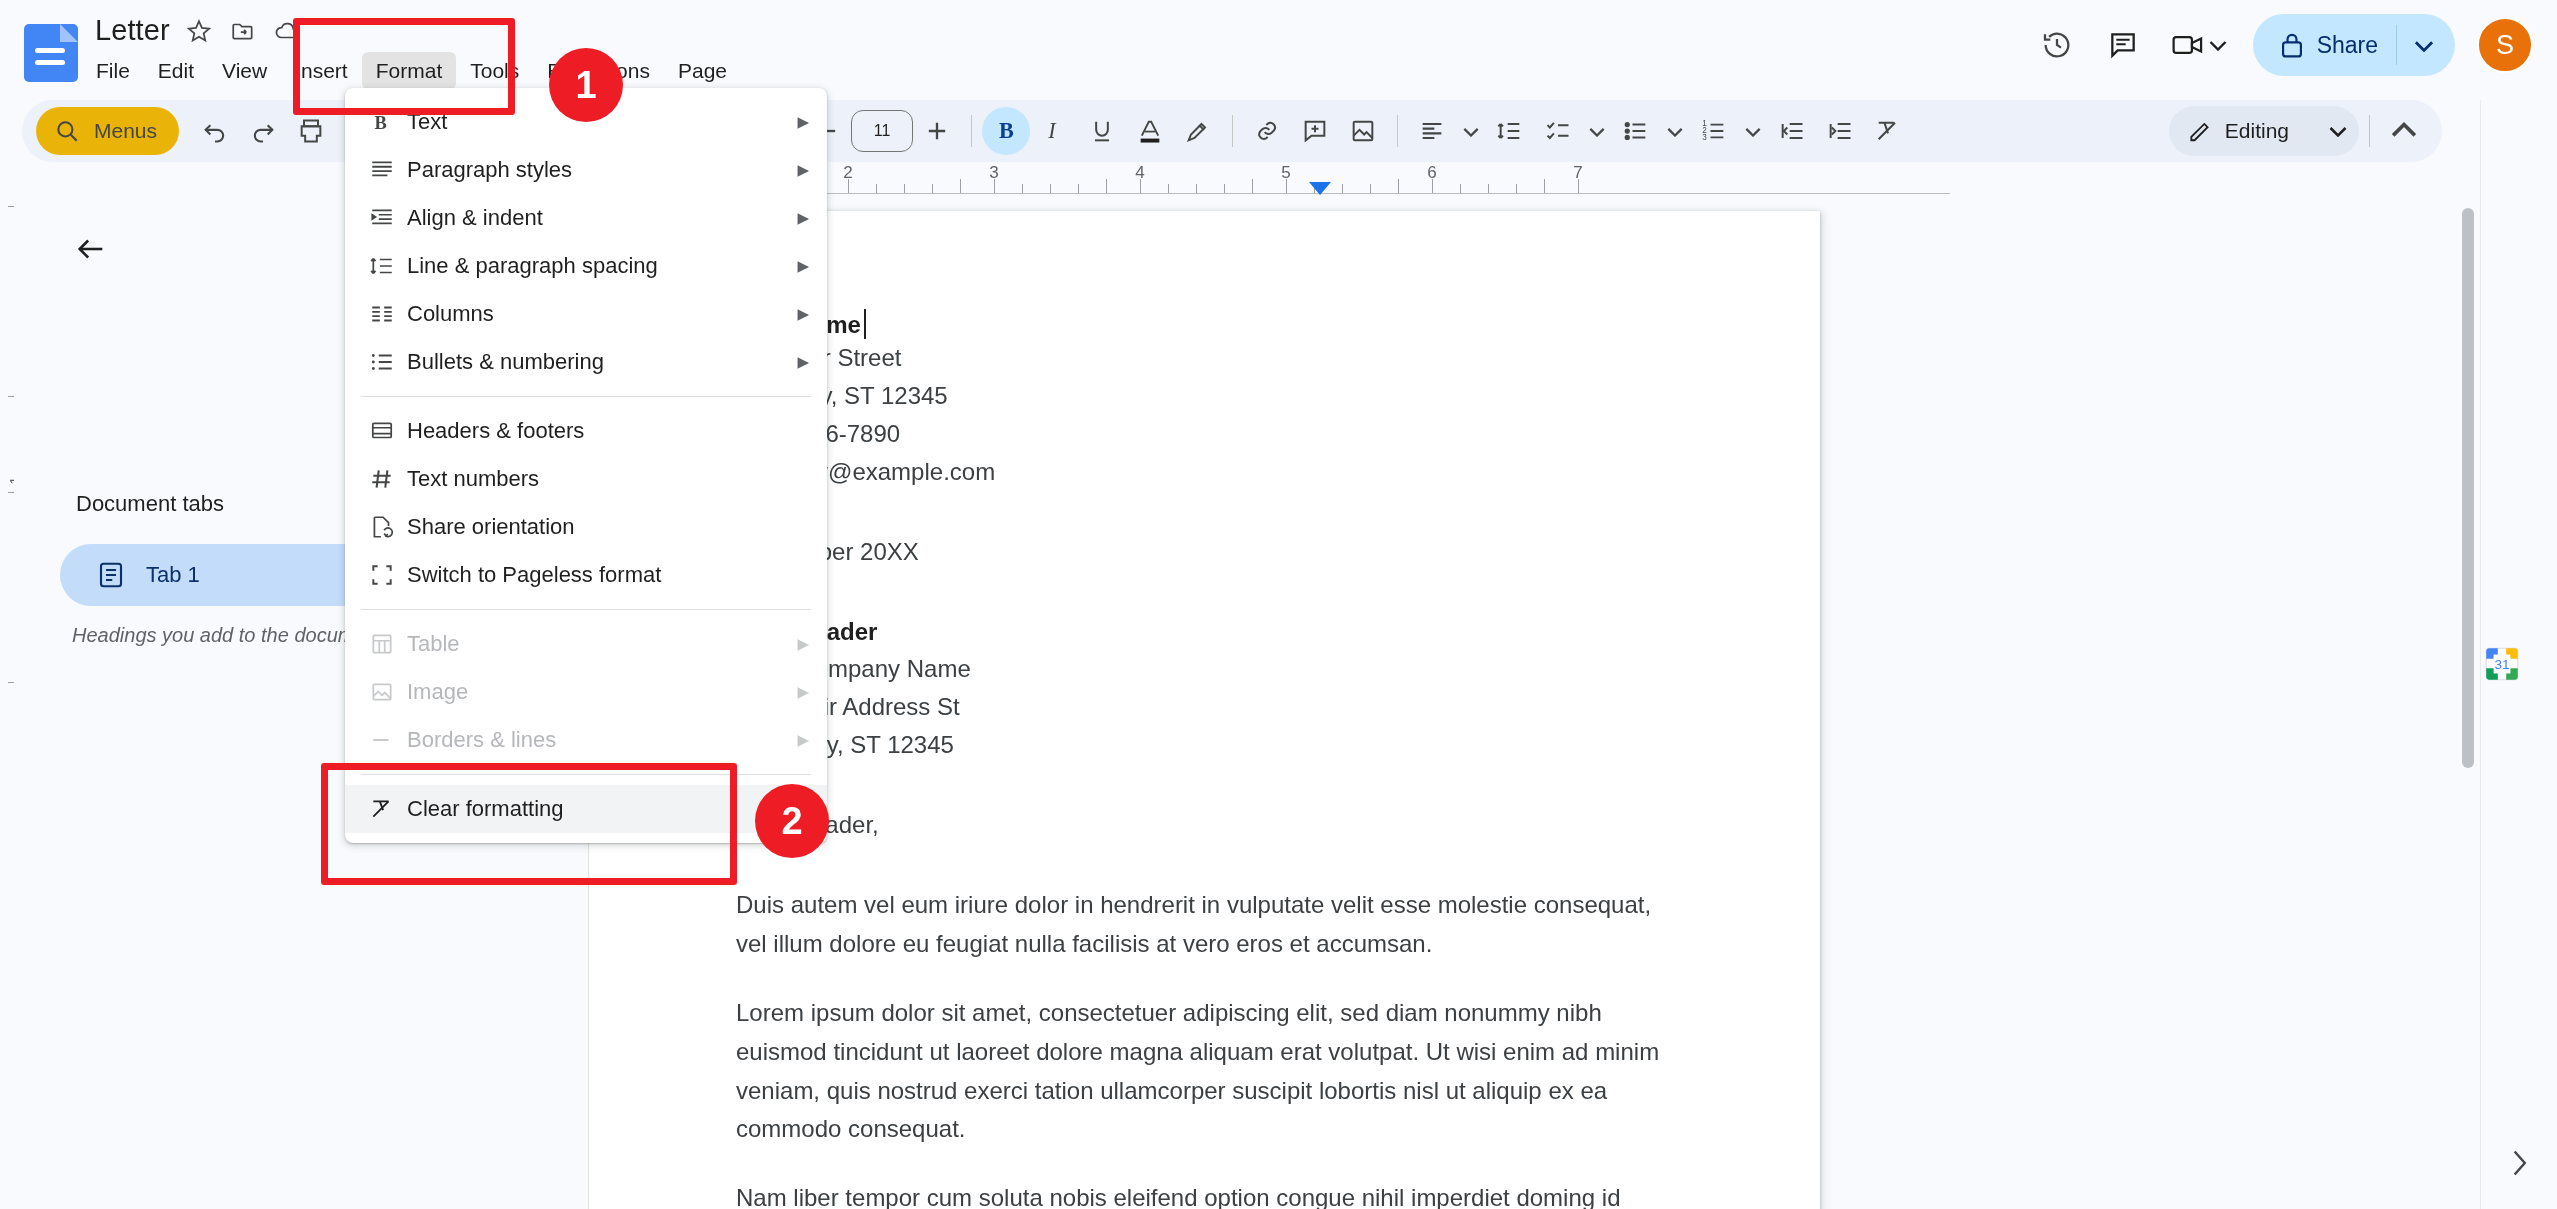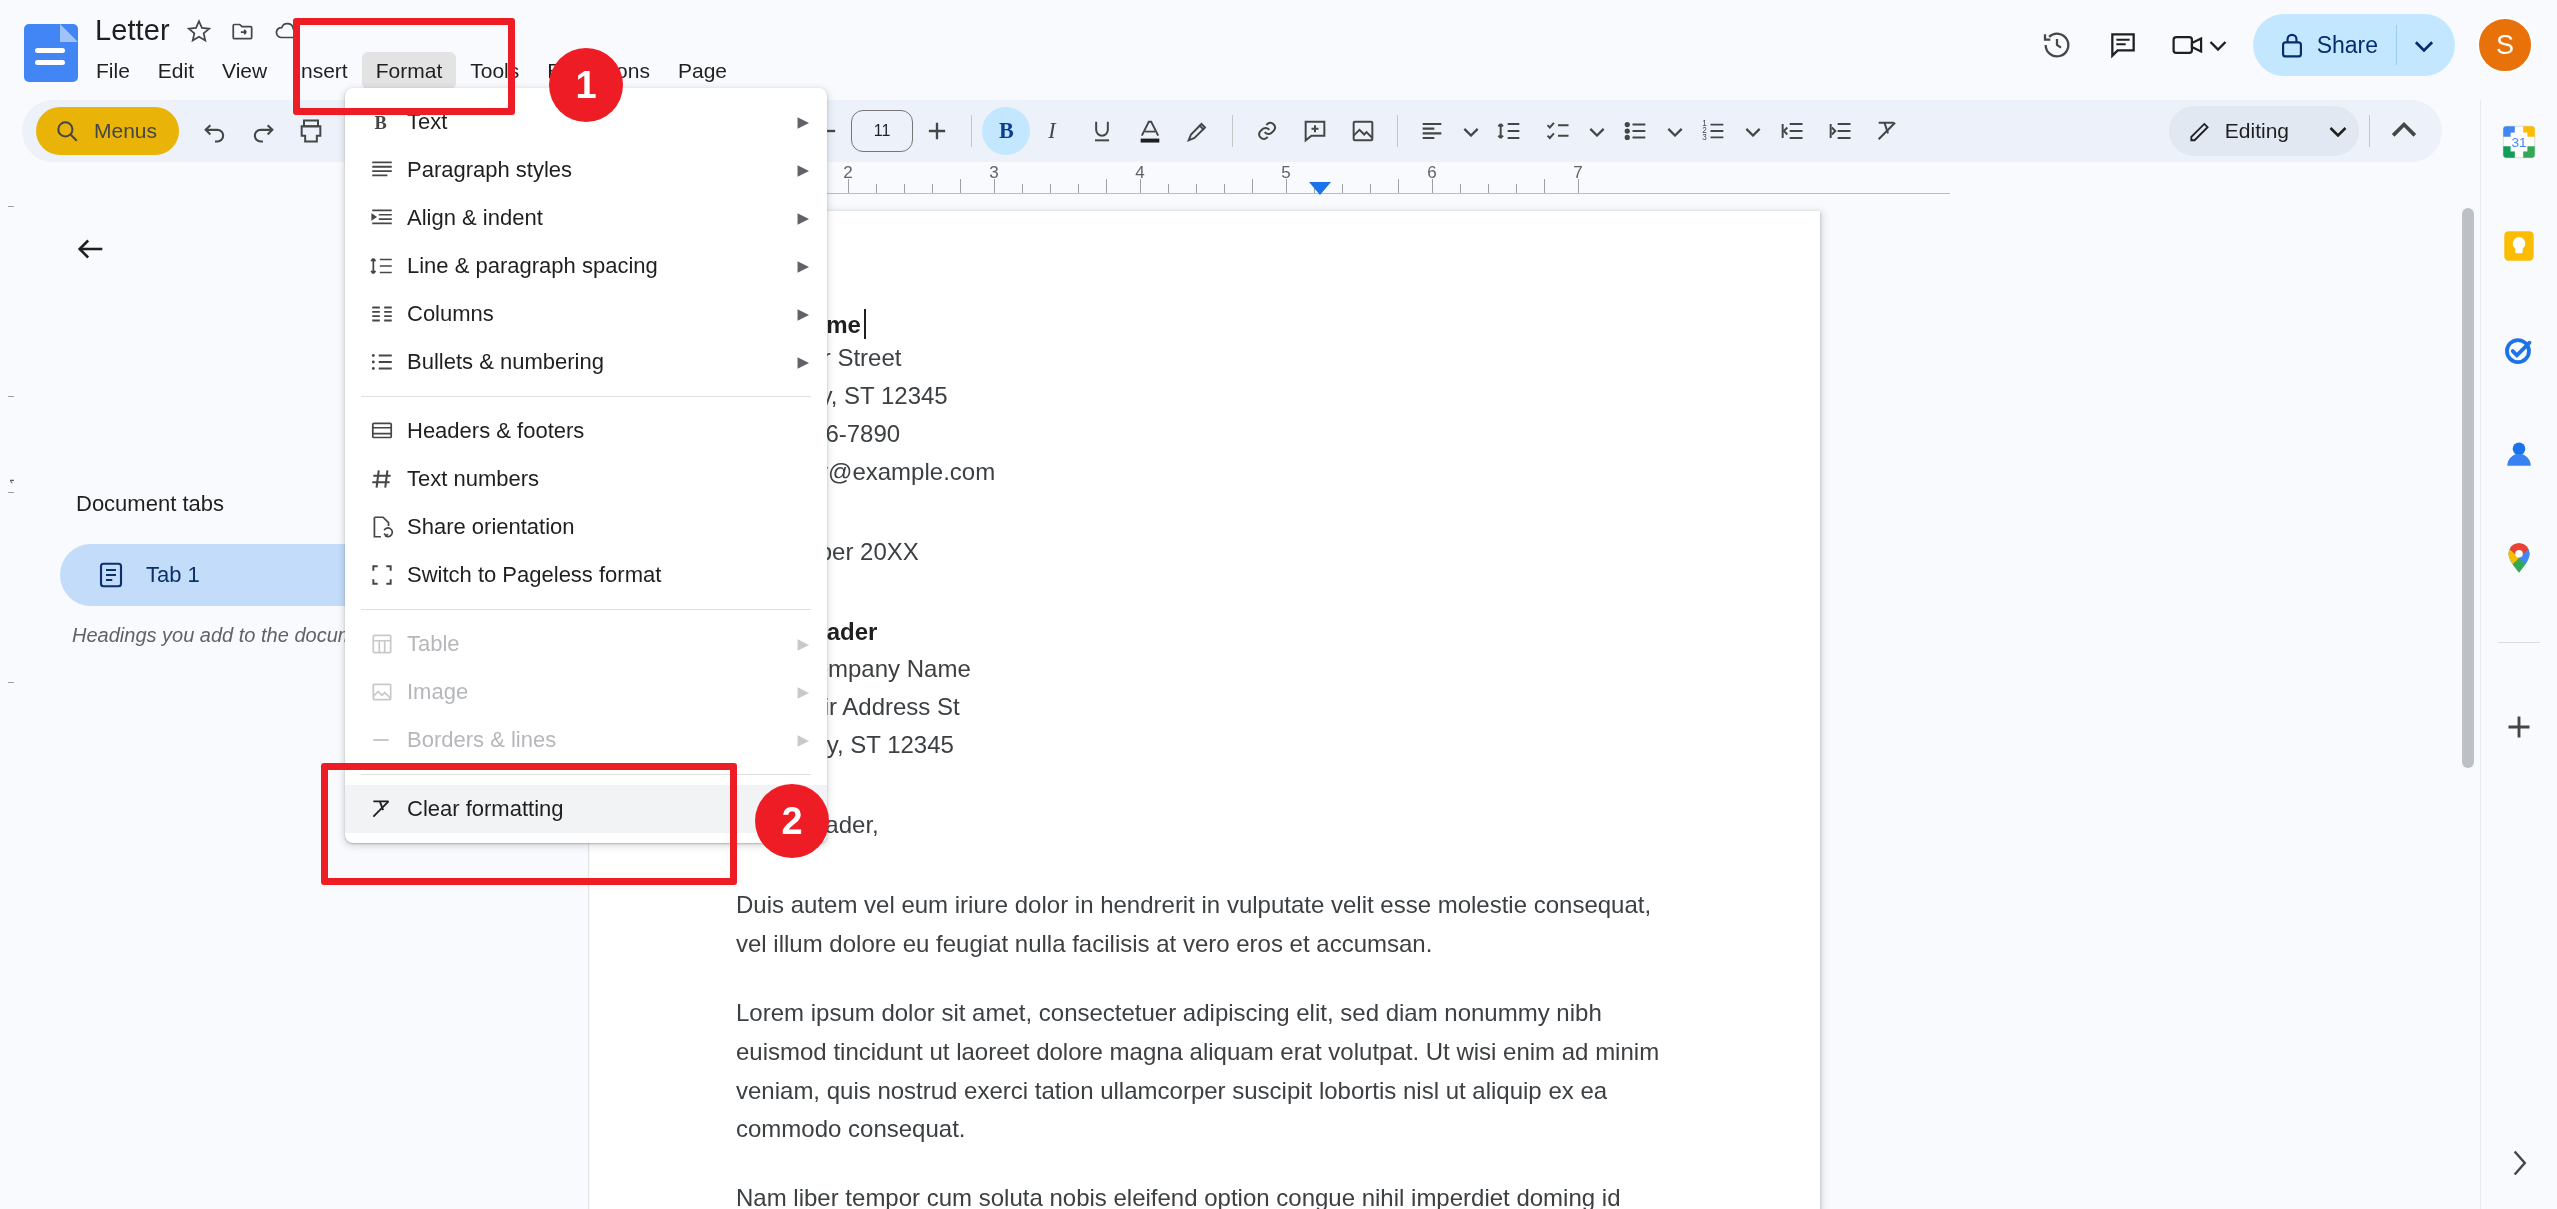--- a/index.html
+++ b/index.html
@@ -115,21 +115,21 @@
   .doc-gap{ height:42px; }
   .doc-para{ font-size:24px; color:#3c4043; line-height:1.62; margin-bottom:30px; }
   .bold-line{ font-weight:bold; color:#1f1f1f; }
 
   
   .vscroll{ position:absolute; right:6px; top:8px; width:12px; height:560px; background:#bdc1c6; border-radius:6px; }
 
   
   .sidepanel{
     position:absolute; right:0; top:100px; width:77px; height:1109px; background:#F8FAFD;
-    border-left:1px solid #e9eaec; display:flex; flex-direction:column; align-items:center; padding-top:18px; gap:56px;
+    border-left:1px solid #e9eaec; display:flex; flex-direction:row; align-items:center; padding-top:18px; gap:56px;
   }
   .sp-icon{ width:48px; height:48px; display:flex; align-items:center; justify-content:center; }
   .sp-div{ width:42px; height:1px; background:#dadce0; margin:4px 0; }
   .sp-expand{ position:absolute; bottom:22px; right:14px; width:48px; height:48px; display:flex; align-items:center; justify-content:center; color:#444746; }
 
   
   .fmenu{
     position:absolute; left:345px; top:88px; width:482px; background:#fff; border-radius:8px;
     box-shadow:0 2px 6px 2px rgba(60,64,67,.15),0 1px 2px rgba(60,64,67,.3); padding:10px 0; z-index:40;
   }

